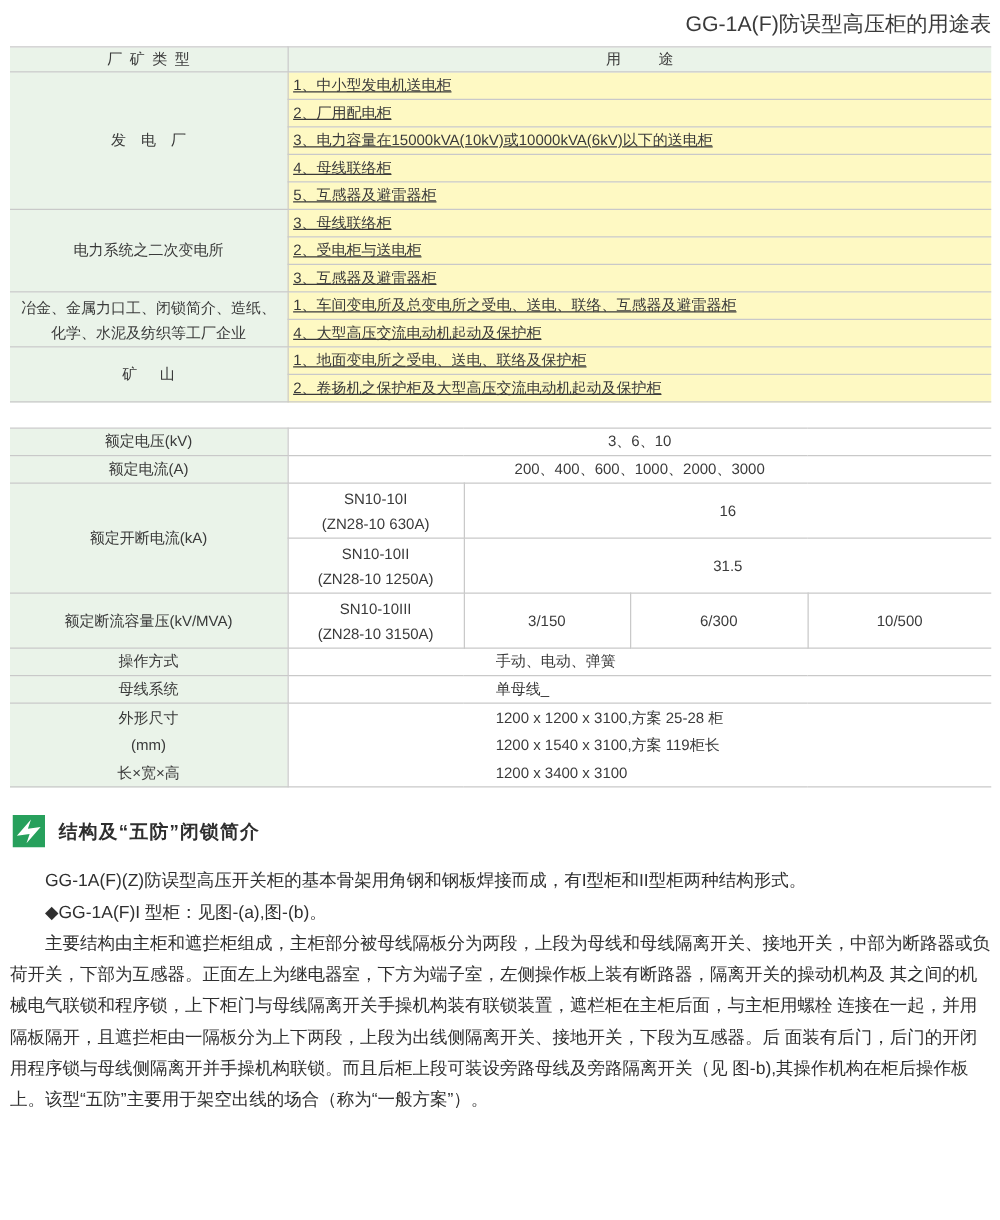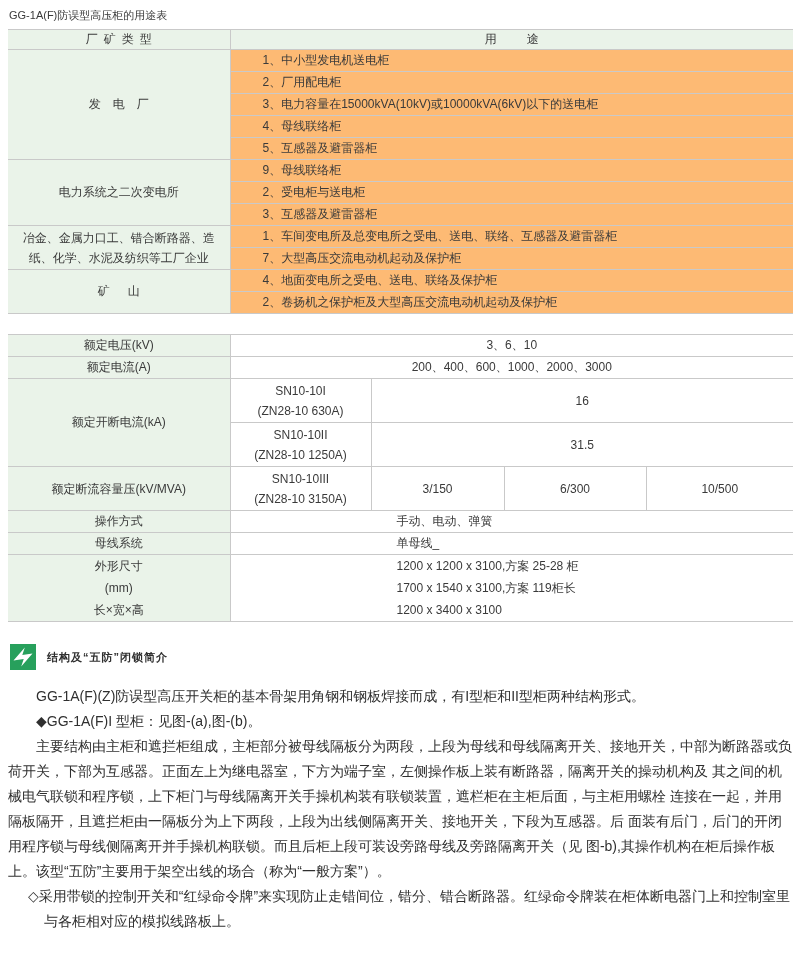--- a/index.html
+++ b/index.html
@@ -3,48 +3,48 @@
 <meta charset="utf-8">
 <style>
   * { box-sizing: border-box; }
   html,body { margin:0; padding:0; }
   body {
     width:800px; height:976px; overflow:hidden; background:#ffffff;
     font-family:"Liberation Sans","DejaVu Sans",sans-serif; color:#333;
   }
   .page { padding:8px 7px 0 8px; }
 
-  .tbl-title { font-size:11px; color:#3a3a3a; margin:0 0 6px 1px; }
+  .tbl-title { font-size:17px; color:#3a3a3a; margin:0 0 6px 1px;text-align:right; }
 
   table { border-collapse:collapse; width:785px; table-layout:fixed; }
   td { font-size:12px; color:#3a3a3a; padding:0; vertical-align:middle; }
   .t td { border-top:1px solid #c9c9c9; border-bottom:1px solid #c9c9c9; }
 
   .g  { background:#eaf3e9; text-align:center; }
   .vr { border-right:1px solid #c9c9c9; }
-  .u  { padding-left:32px; height:22px; background:#fdba74; }
+  .u  { padding-left:4px; height:22px; background:#fef9c3;text-decoration:underline; }
   .hd { height:20px; }
   .c  { text-align:center; }
   .ind{ padding-left:166px; }
   .h22{ height:22px; }
   .h44{ height:44px; line-height:20px; }
   .h66{ height:66px; line-height:22px; }
   .wrap2 { line-height:20px; padding:0 8px; }
 
   .ls05{ letter-spacing:.5em; text-indent:.5em; }
   .ls1 { letter-spacing:1em;  text-indent:1em; }
   .ls15{ letter-spacing:1.5em;text-indent:1.5em; }
   .ls25{ letter-spacing:2.5em;text-indent:2.5em;margin-top:36px; }
 
   .gap1 { height:20px; }
   .gap2 { height:21px; }
 
   .sec { display:flex; align-items:center; margin:0 0 0 2px; height:28px; }
   .sec .ic { width:26px; height:26px; flex:0 0 26px; margin-right:11px; }
-  .sec h2 { font-size:11px; font-weight:bold; margin:0; color:#2e2e2e; letter-spacing:1px; }
+  .sec h2 { font-size:15px; font-weight:bold; margin:0; color:#2e2e2e; letter-spacing:1px; }
 
   .body { margin-top:13px; }
   .body p { margin:0; font-size:14px; line-height:25px; text-indent:2em; color:#2f2f2f; width:784px; }
   .body p.diamond { text-indent:-16px; padding-left:36px; }
 </style>
 </head>
 <body>
 
 <div class="page">
 
@@ -71,38 +71,38 @@
           <td class="u">3、电力容量在15000kVA(10kV)或10000kVA(6kV)以下的送电柜</td>
         </tr>
     <tr>
           <td class="u">4、母线联络柜</td>
         </tr>
     <tr>
           <td class="u">5、互感器及避雷器柜</td>
         </tr>
     <tr>
       <td class="g vr" rowspan="3">电力系统之二次变电所</td>
-      <td class="u">9、母线联络柜</td>
+      <td class="u">3、母线联络柜</td>
     </tr>
     <tr>
           <td class="u">2、受电柜与送电柜</td>
         </tr>
     <tr>
           <td class="u">3、互感器及避雷器柜</td>
         </tr>
     <tr>
-      <td class="g vr wrap2" rowspan="2">冶金、金属力口工、错合断路器、造纸、化学、水泥及纺织等工厂企业</td>
+      <td class="g vr wrap2" rowspan="2">冶金、金属力口工、闭锁简介、造纸、化学、水泥及纺织等工厂企业</td>
       <td class="u">1、车间变电所及总变电所之受电、送电、联络、互感器及避雷器柜</td>
     </tr>
     <tr>
-          <td class="u">7、大型高压交流电动机起动及保护柜</td>
+          <td class="u">4、大型高压交流电动机起动及保护柜</td>
         </tr>
     <tr>
       <td class="g vr ls15" rowspan="2">矿山</td>
-      <td class="u">4、地面变电所之受电、送电、联络及保护柜</td>
+      <td class="u">1、地面变电所之受电、送电、联络及保护柜</td>
     </tr>
     <tr>
           <td class="u">2、卷扬机之保护柜及大型高压交流电动机起动及保护柜</td>
         </tr>
   </tbody>
     </table>
 
   <div class="gap1"></div>
 
 
@@ -157,21 +157,21 @@
       <td class="ind h22" colspan="4">单母线_</td>
     </tr>
     <tr>
       <td class="g vr h66">
         <div>外形尺寸</div>
         <div>(mm)</div>
         <div>长×宽×高</div>
       </td>
       <td class="ind h66" colspan="4">
         <div>1200 x 1200 x 3100,方案 25-28 柜</div>
-        <div>1700 x 1540 x 3100,方案 119柜长</div>
+        <div>1200 x 1540 x 3100,方案 119柜长</div>
         <div>1200 x 3400 x 3100</div>
       </td>
     </tr>
   </tbody>
     </table>
 
   <div class="gap2"></div>
 
   <div class="sec">
     <span class="ic">
@@ -180,16 +180,15 @@
         <path d="M3.5 16.5 L14.8 3.5 L12.3 10.9 L22.5 9.6 L11.2 22.5 L13.7 15.1 Z" fill="#ffffff"></path>
       </svg>
     </span>
     <h2>结构及“五防”闭锁简介</h2>
   </div>
 
   <div class="body">
     <p>GG-1A(F)(Z)防误型高压开关柜的基本骨架用角钢和钢板焊接而成，有I型柜和II型柜两种结构形式。</p>
     <p>◆GG-1A(F)I 型柜：见图-(a),图-(b)。</p>
     <p>主要结构由主柜和遮拦柜组成，主柜部分被母线隔板分为两段，上段为母线和母线隔离开关、接地开关，中部为断路器或负荷开关，下部为互感器。正面左上为继电器室，下方为端子室，左侧操作板上装有断路器，隔离开关的操动机构及 其之间的机械电气联锁和程序锁，上下柜门与母线隔离开关手操机构装有联锁装置，遮栏柜在主柜后面，与主柜用螺栓 连接在一起，并用隔板隔开，且遮拦柜由一隔板分为上下两段，上段为出线侧隔离开关、接地开关，下段为互感器。后 面装有后门，后门的开闭用程序锁与母线侧隔离开并手操机构联锁。而且后柜上段可装设旁路母线及旁路隔离开关（见 图-b),其操作机构在柜后操作板上。该型“五防”主要用于架空出线的场合（称为“一般方案”）。</p>
-    <p class="diamond">◇采用带锁的控制开关和“红绿命令牌”来实现防止走错间位，错分、错合断路器。红绿命令牌装在柜体断电器门上和控制室里与各柜相对应的模拟线路板上。</p>
   </div>
 
 </div>
 
 </body></html>

